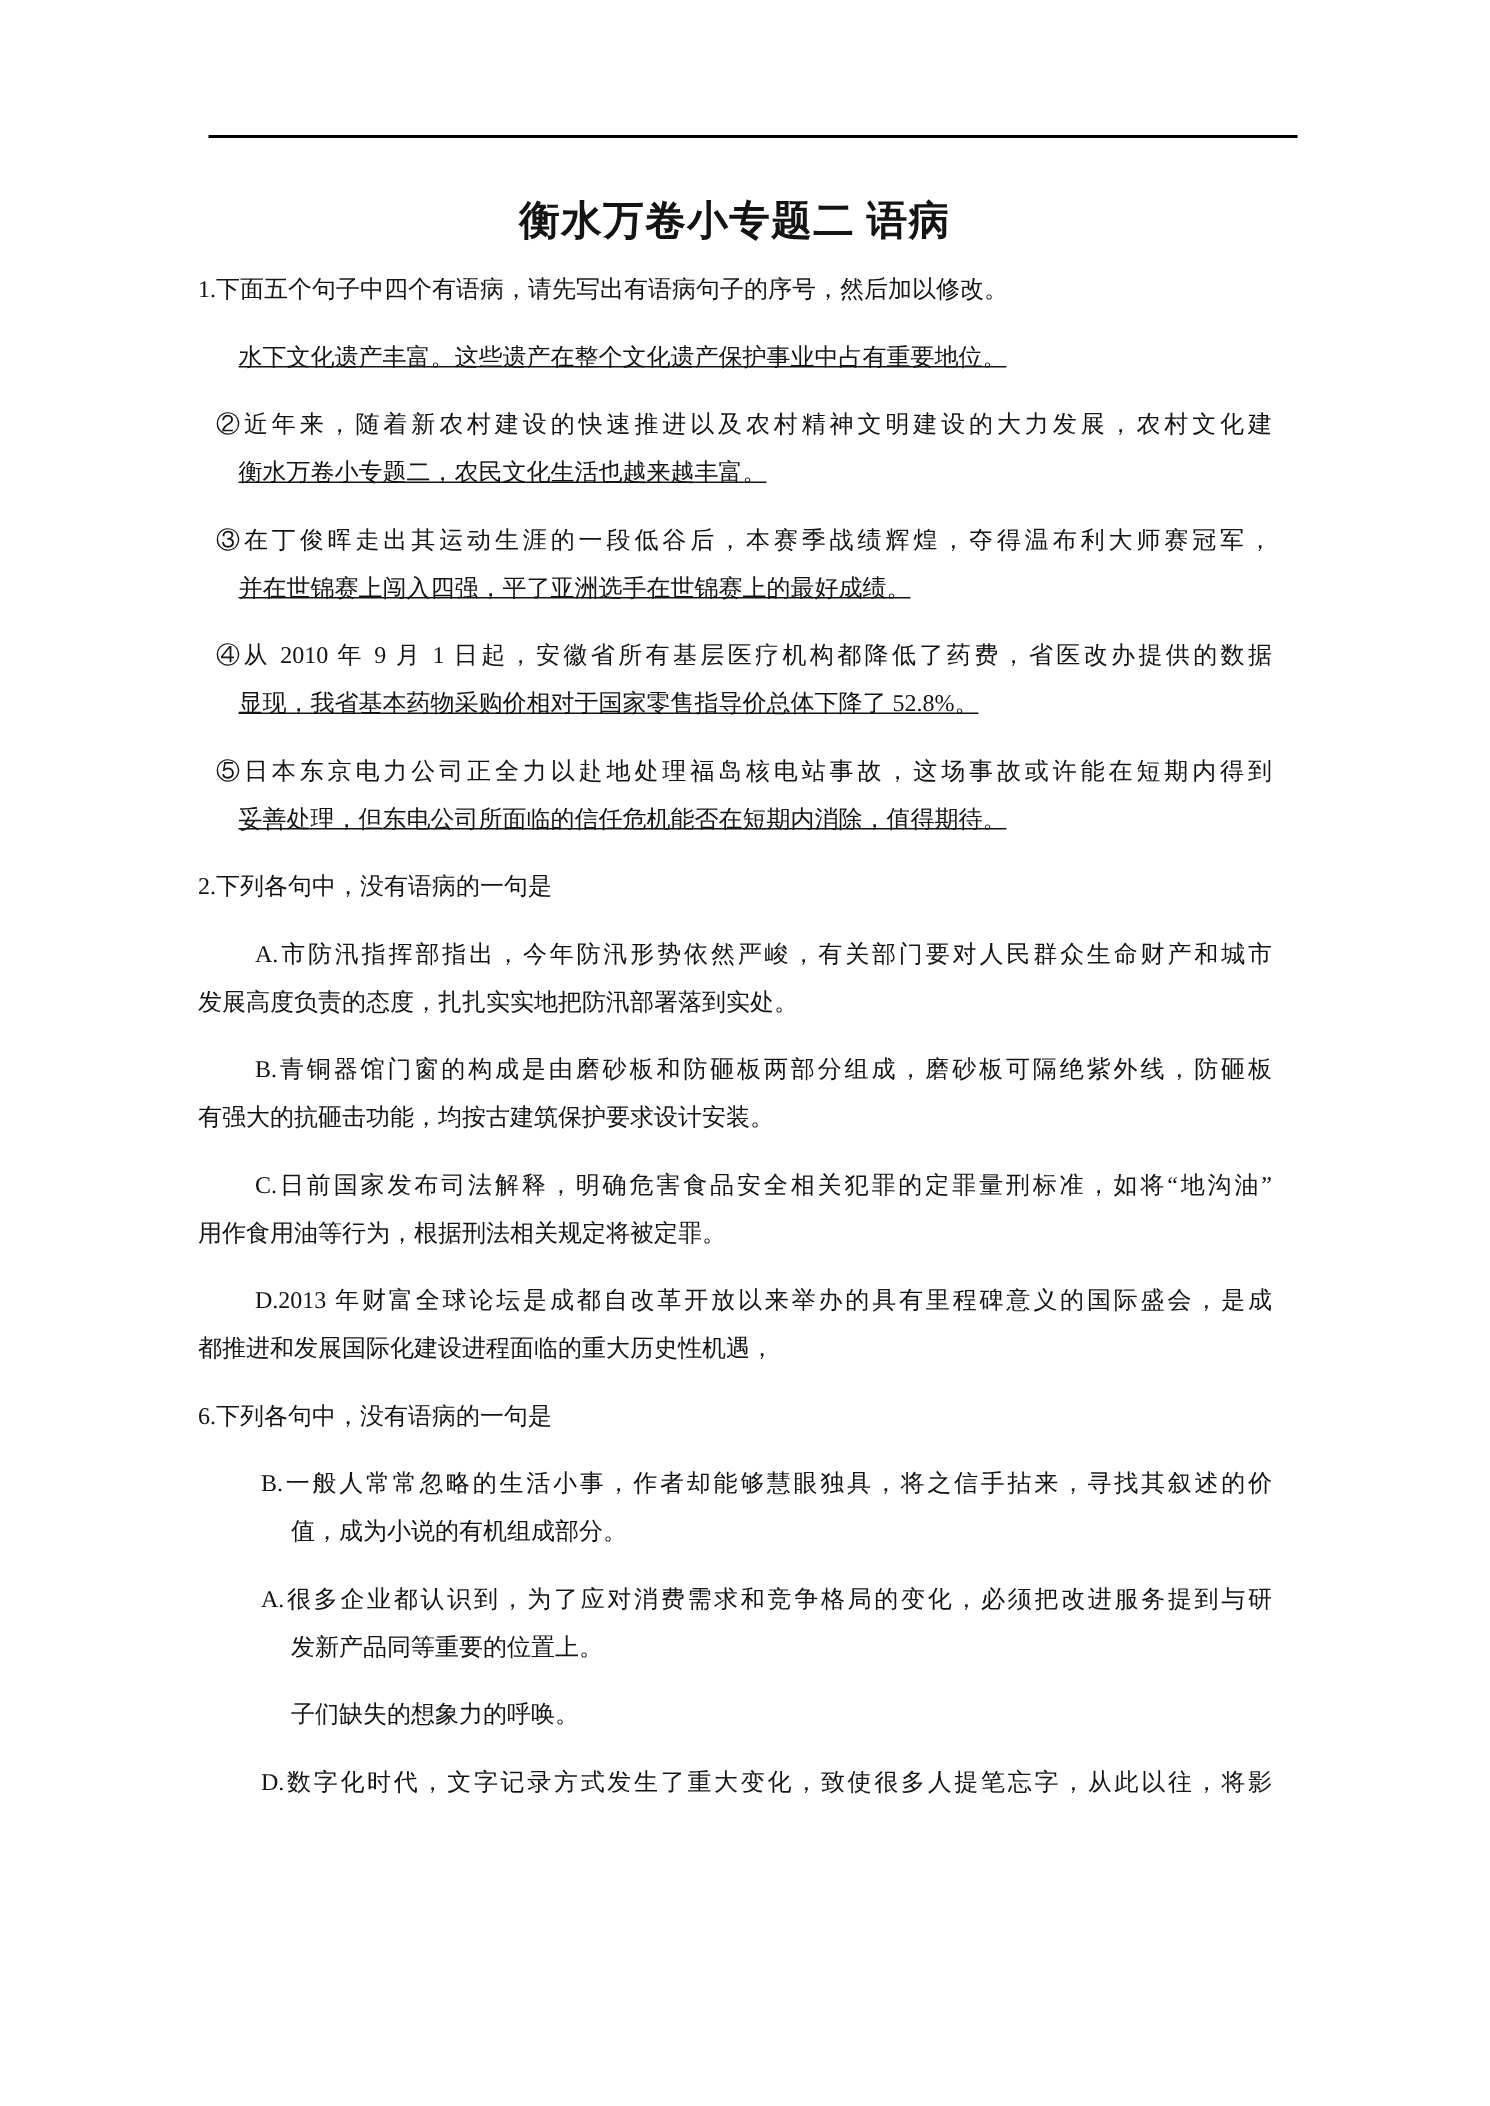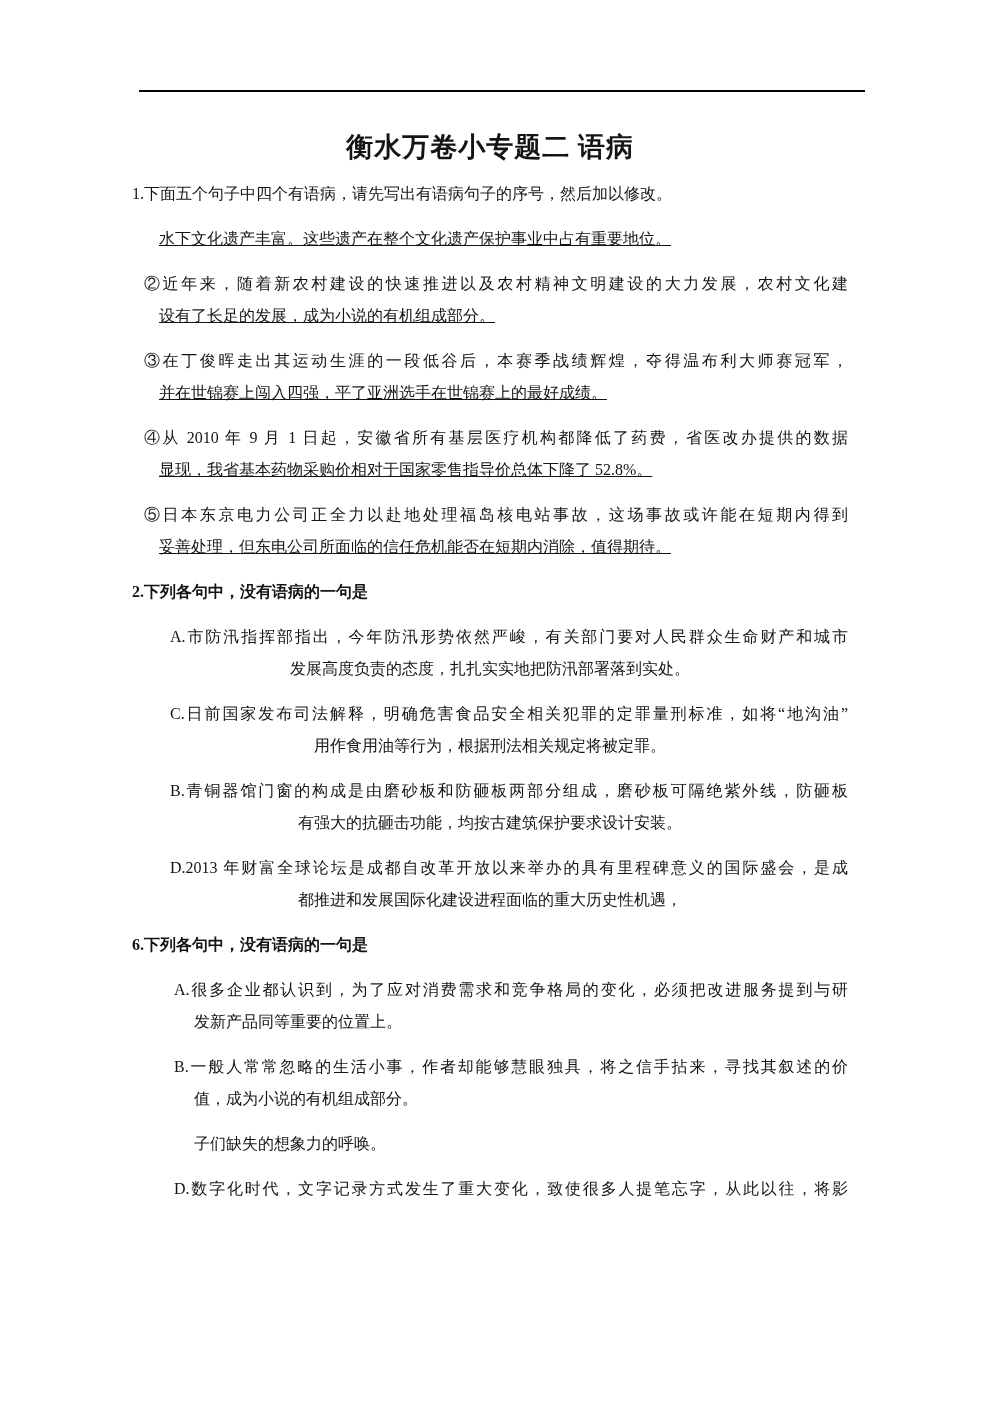--- a/index.html
+++ b/index.html
@@ -34,27 +34,27 @@
     font-size: 27px;
     font-weight: bold;
     text-align: center;
     letter-spacing: 1px;
   }
   .para {
     margin: 13px 0 13px 0;
     font-size: 16px;
     line-height: 32px;
   }
-  .para.tight { margin-bottom: 6px; font-weight: bold; }
+  .para.tight { margin-bottom: 6px; }
   .line { min-height: 32px; }
   
   .i-first  { padding-left: 12px; }
   .i-cont   { padding-left: 27px; text-decoration: underline; }
   .o2-first { padding-left: 38px; }
-  .o2-cont  { padding-left: 0; text-align: center; }
+  .o2-cont  { padding-left: 0; }
   .o3-first { padding-left: 42px; }
   .o3-cont  { padding-left: 62px; }
   
   .fill {
     text-align: justify;
     text-align-last: justify;
   }
 </style>
 </head>
 <body>
@@ -69,21 +69,21 @@
     <div class="para">
       <div class="line">1.下面五个句子中四个有语病，请先写出有语病句子的序号，然后加以修改。</div>
     </div>
 
     <div class="para">
       <div class="line i-cont">水下文化遗产丰富。这些遗产在整个文化遗产保护事业中占有重要地位。</div>
     </div>
 
     <div class="para">
       <div class="line i-first fill">②近年来，随着新农村建设的快速推进以及农村精神文明建设的大力发展，农村文化建</div>
-      <div class="line i-cont">设有了长足的发展，成为小说的有机组成部分。</div>
+      <div class="line i-cont">衡水万卷小专题二，农民文化生活也越来越丰富。</div>
     </div>
 
     <div class="para">
       <div class="line i-first fill">③在丁俊晖走出其运动生涯的一段低谷后，本赛季战绩辉煌，夺得温布利大师赛冠军，</div>
       <div class="line i-cont">并在世锦赛上闯入四强，平了亚洲选手在世锦赛上的最好成绩。</div>
     </div>
 
     <div class="para">
       <div class="line i-first fill">④从 2010 年 9 月 1 日起，安徽省所有基层医疗机构都降低了药费，省医改办提供的数据</div>
       <div class="line i-cont">显现，我省基本药物采购价相对于国家零售指导价总体下降了 52.8%。</div>
@@ -97,46 +97,46 @@
     <div class="para tight">
       <div class="line">2.下列各句中，没有语病的一句是</div>
     </div>
 
     <div class="para">
       <div class="line o2-first fill">A.市防汛指挥部指出，今年防汛形势依然严峻，有关部门要对人民群众生命财产和城市</div>
       <div class="line o2-cont">发展高度负责的态度，扎扎实实地把防汛部署落到实处。</div>
     </div>
 
     <div class="para">
-      <div class="line o2-first fill">C.日前国家发布司法解释，明确危害食品安全相关犯罪的定罪量刑标准，如将“地沟油”</div>
-      <div class="line o2-cont">用作食用油等行为，根据刑法相关规定将被定罪。</div>
+      <div class="line o2-first fill">B.青铜器馆门窗的构成是由磨砂板和防砸板两部分组成，磨砂板可隔绝紫外线，防砸板</div>
+      <div class="line o2-cont">有强大的抗砸击功能，均按古建筑保护要求设计安装。</div>
     </div>
 
     <div class="para">
-      <div class="line o2-first fill">B.青铜器馆门窗的构成是由磨砂板和防砸板两部分组成，磨砂板可隔绝紫外线，防砸板</div>
-      <div class="line o2-cont">有强大的抗砸击功能，均按古建筑保护要求设计安装。</div>
+      <div class="line o2-first fill">C.日前国家发布司法解释，明确危害食品安全相关犯罪的定罪量刑标准，如将“地沟油”</div>
+      <div class="line o2-cont">用作食用油等行为，根据刑法相关规定将被定罪。</div>
     </div>
 
     <div class="para">
       <div class="line o2-first fill">D.2013 年财富全球论坛是成都自改革开放以来举办的具有里程碑意义的国际盛会，是成</div>
       <div class="line o2-cont">都推进和发展国际化建设进程面临的重大历史性机遇，</div>
     </div>
 
     <div class="para tight">
       <div class="line">6.下列各句中，没有语病的一句是</div>
     </div>
 
     <div class="para">
-      <div class="line o3-first fill">A.很多企业都认识到，为了应对消费需求和竞争格局的变化，必须把改进服务提到与研</div>
-      <div class="line o3-cont">发新产品同等重要的位置上。</div>
+      <div class="line o3-first fill">B.一般人常常忽略的生活小事，作者却能够慧眼独具，将之信手拈来，寻找其叙述的价</div>
+      <div class="line o3-cont">值，成为小说的有机组成部分。</div>
     </div>
 
     <div class="para">
-      <div class="line o3-first fill">B.一般人常常忽略的生活小事，作者却能够慧眼独具，将之信手拈来，寻找其叙述的价</div>
-      <div class="line o3-cont">值，成为小说的有机组成部分。</div>
+      <div class="line o3-first fill">A.很多企业都认识到，为了应对消费需求和竞争格局的变化，必须把改进服务提到与研</div>
+      <div class="line o3-cont">发新产品同等重要的位置上。</div>
     </div>
 
     <div class="para">
       <div class="line o3-cont">子们缺失的想象力的呼唤。</div>
     </div>
 
     <div class="para">
       <div class="line o3-first fill">D.数字化时代，文字记录方式发生了重大变化，致使很多人提笔忘字，从此以往，将影</div>
     </div>
 

